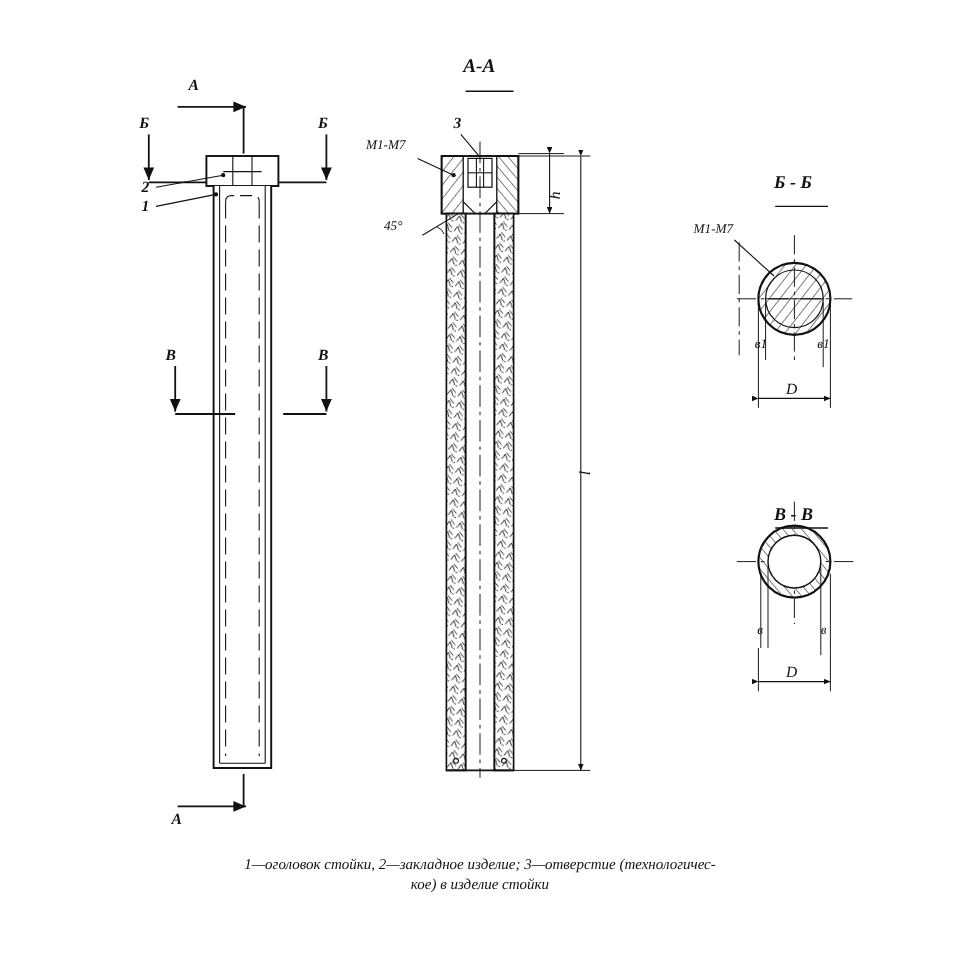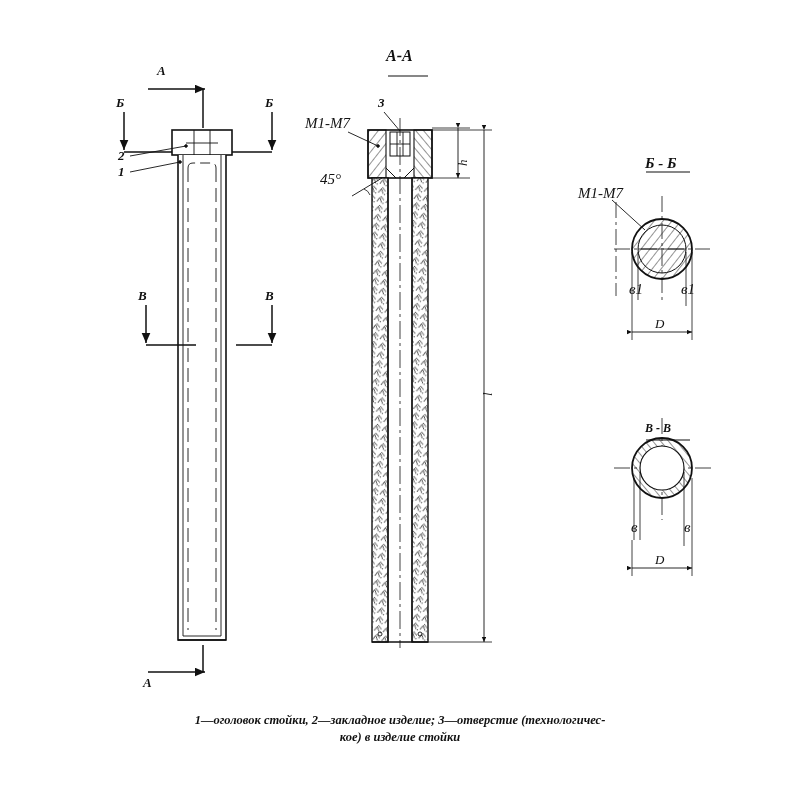--- a/index.html
+++ b/index.html
@@ -24,34 +24,34 @@
   .lbl {
     position: absolute;
     font-family: "Liberation Serif", serif;
     font-size: 13px;
     font-style: italic;
     color: #111;
     white-space: nowrap;
     line-height: 1;
   }
   .lbl.bold { font-weight: bold; }
-  .lbl.small { font-size: 15px; }
+  .lbl.small { font-size: 11px; }
   .lbl.up {
     font-style: italic;
     transform: rotate(-90deg);
     transform-origin: left top;
   }
   .caption {
     position: absolute;
     left: 70px;
     top: 712px;
     width: 660px;
     font-family: "Liberation Serif", serif;
     font-size: 12.5px;
-    font-weight: bold;
+    font-weight: normal;
     font-style: italic;
     line-height: 1.35;
     text-align: center;
   }
   .caption .num { font-style: italic; }
 </style>
 </head>
 <body>
 
 <svg id="sheet" viewBox="0 0 800 800">
@@ -242,32 +242,32 @@
 <div class="lbl bold" style="left:265px; top:96px;">Б</div>
 <div class="lbl bold" style="left:138px; top:289px;">В</div>
 <div class="lbl bold" style="left:265px; top:289px;">В</div>
 
 <div class="lbl bold" style="left:118px; top:149px;">2</div>
 <div class="lbl bold" style="left:118px; top:165px;">1</div>
 
 <div class="lbl bold" style="left:386px; top:48px; font-size:16px;">А-А</div>
 <div class="lbl bold" style="left:378px; top:96px;">3</div>
 <div class="lbl small" style="left:305px; top:116px;">М1-М7</div>
-<div class="lbl small" style="left:320px; top:172px;text-align:center;">45°</div>
+<div class="lbl small" style="left:320px; top:184px;text-align:center;">45°</div>
 
 <div class="lbl up" style="left:456px; top:166px;">h</div>
 <div class="lbl up" style="left:481px; top:396px;">l</div>
 
-<div class="lbl bold" style="left:645px; top:156px; font-size:15px;">Б - Б</div>
+<div class="lbl bold" style="left:645px; top:146px; font-size:15px;">Б - Б</div>
 <div class="lbl small" style="left:578px; top:186px;">М1-М7</div>
 <div class="lbl small" style="left:629px; top:282px;">в1</div>
 <div class="lbl small" style="left:681px; top:282px;">в1</div>
 <div class="lbl" style="left:655px; top:317px;">D</div>
 
-<div class="lbl bold" style="left:645px; top:422px; font-size:12px;">В - В</div>
+<div class="lbl bold" style="left:645px; top:422px; font-size:15px;">В - В</div>
 <div class="lbl small" style="left:631px; top:520px;">в</div>
 <div class="lbl small" style="left:684px; top:520px;">в</div>
 <div class="lbl" style="left:655px; top:553px;">D</div>
 
 <div class="caption">
   <span class="num">1</span><span>—оголовок стойки, </span><span class="num">2</span><span>—закладное изделие; </span><span class="num">3</span><span>—отверстие (технологичес-</span><br>
   <span>кое) в изделие стойки</span>
 </div>
 
 </body></html>

